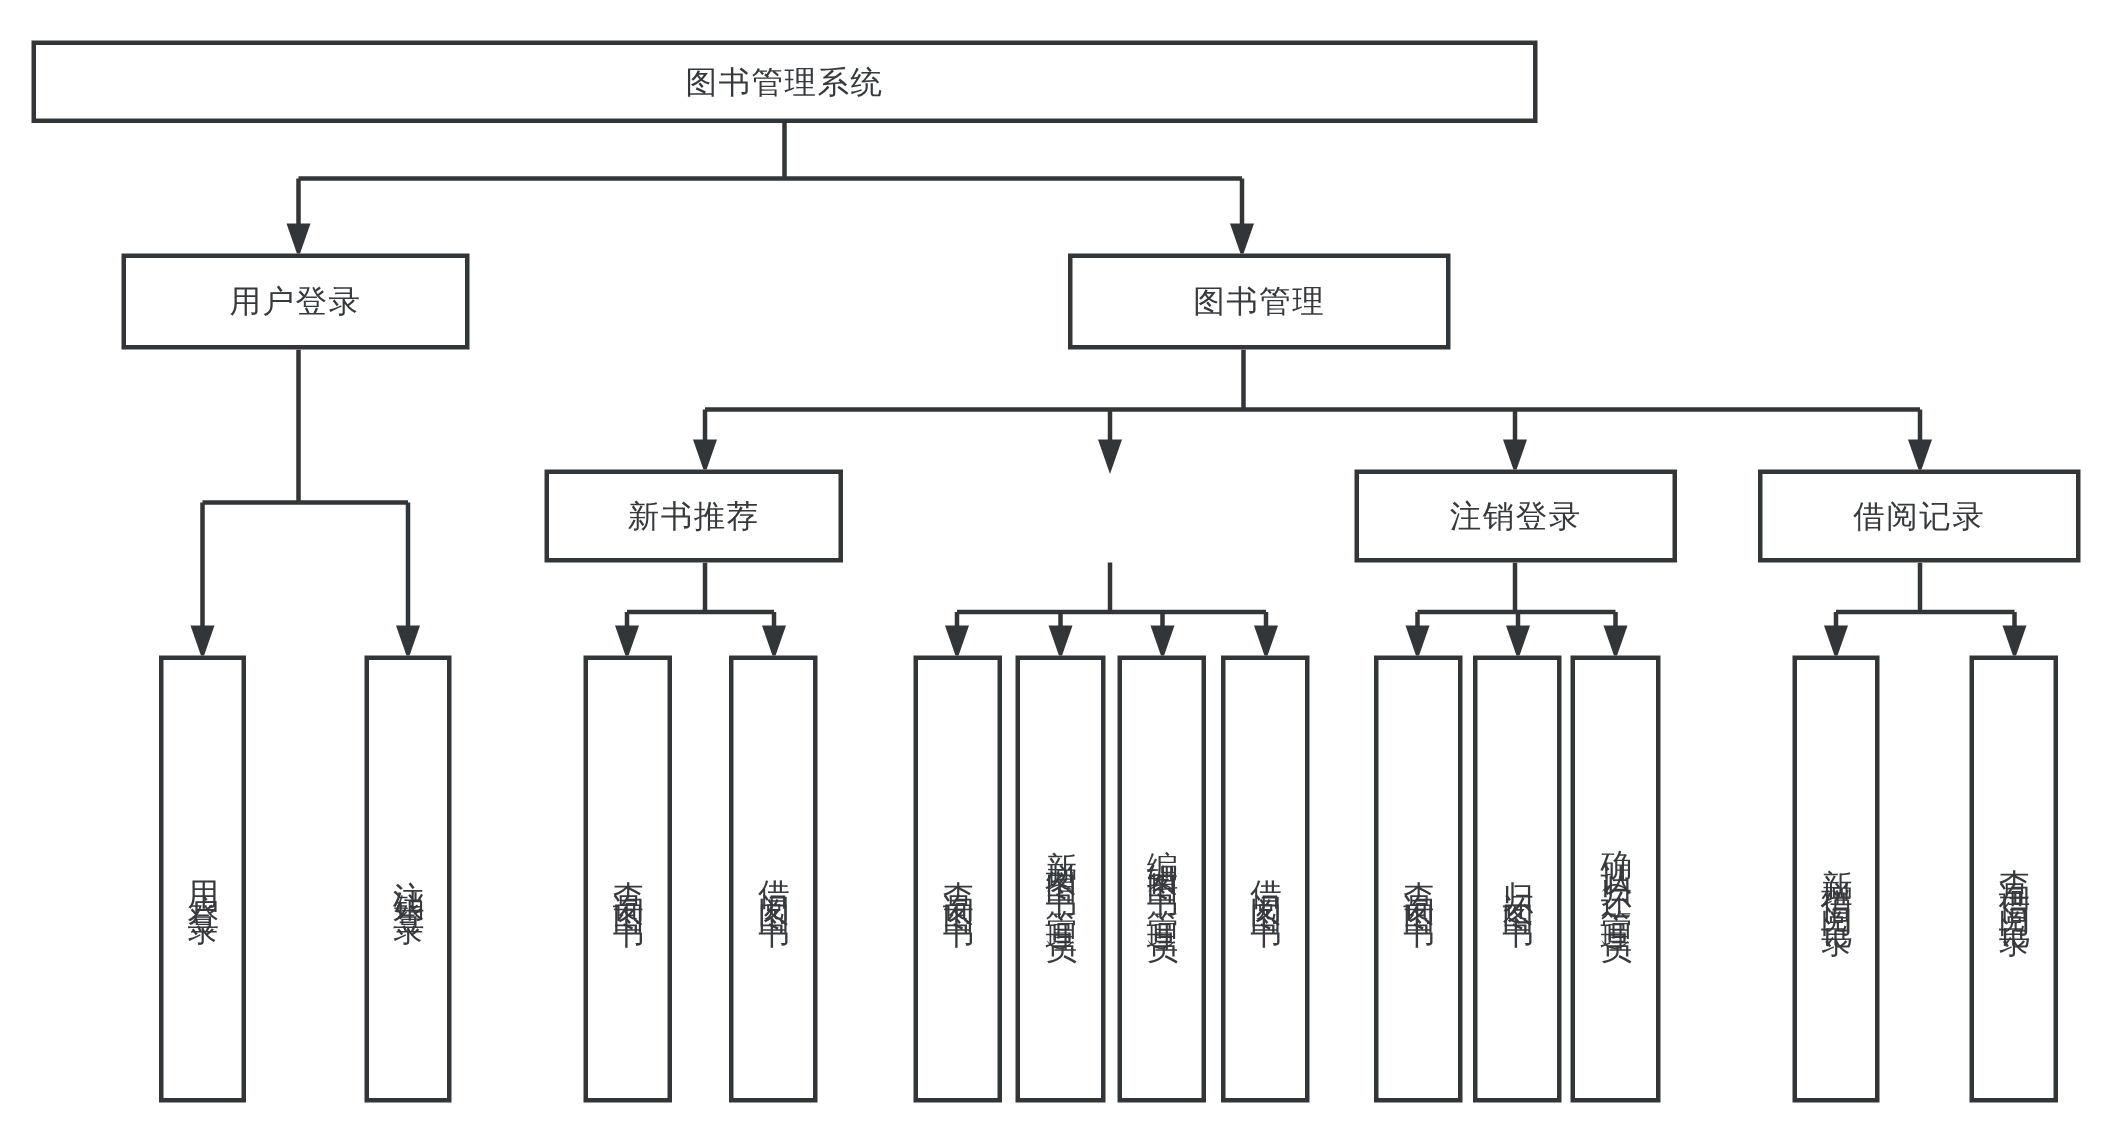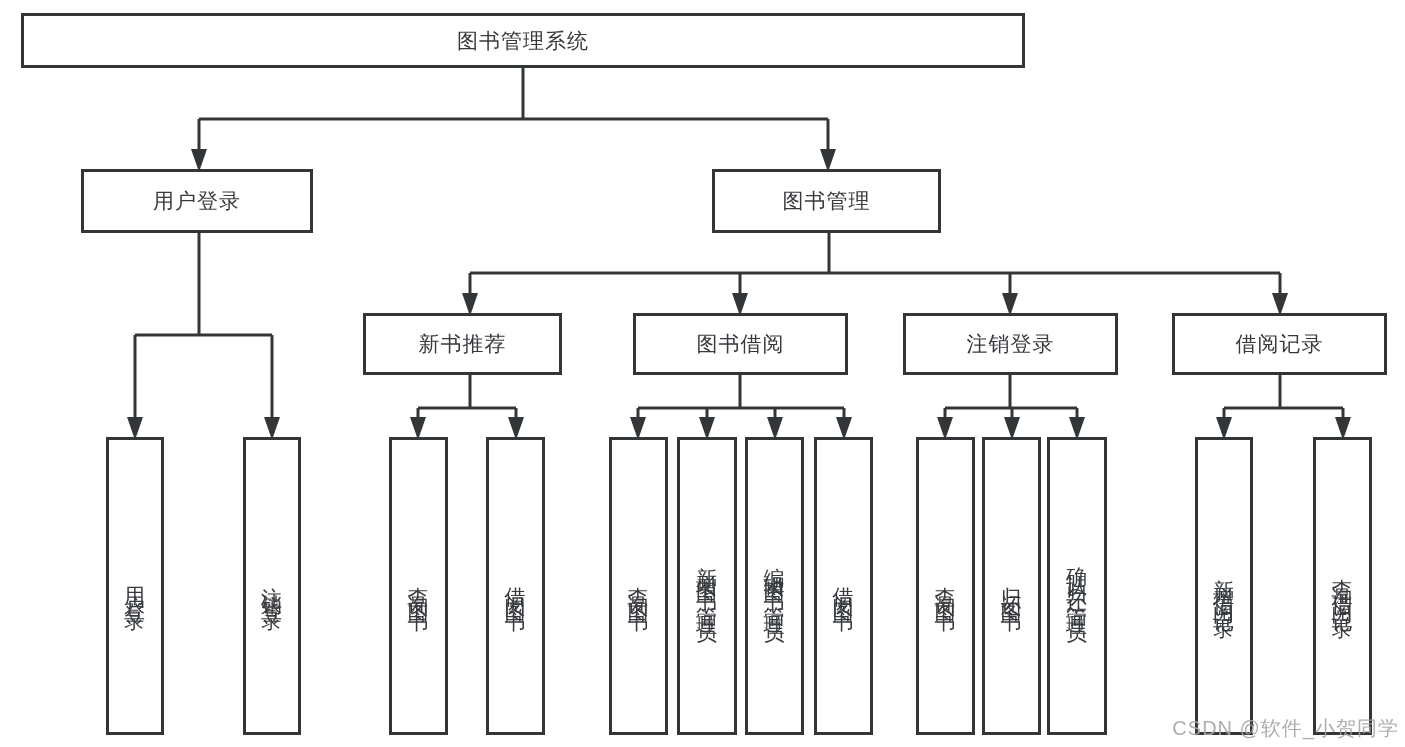--- a/index.html
+++ b/index.html
@@ -96,36 +96,33 @@
       <polygon points="767,417 783,417 775,440"></polygon>
       <polygon points="836,417 852,417 844,440"></polygon>
       <polygon points="937,417 953,417 945,440"></polygon>
       <polygon points="1004,417 1020,417 1012,440"></polygon>
       <polygon points="1069,417 1085,417 1077,440"></polygon>
       <polygon points="1216,417 1232,417 1224,440"></polygon>
       <polygon points="1335,417 1351,417 1343,440"></polygon>
     </g>
   </svg>
 
-  <div class="box h" style="left:21px;top:13px;width:1004px;height:55px">
+  <div class="box h" style="left:21px;top:27px;width:1004px;height:55px">
     <span>图书管理系统</span>
   </div>
 
   <div class="box h" style="left:81px;top:169px;width:232px;height:64px">
     <span>用户登录</span>
   </div>
-  <div class="box h" style="left:712px;top:169px;width:229px;height:64px">
+  <div class="box h" style="left:712px;top:169px;width:255px;height:64px">
     <span>图书管理</span>
   </div>
 
   <div class="box h" style="left:363px;top:313px;width:199px;height:62px">
     <span>新书推荐</span>
-  </div>
-  <div class="box h" style="left:633px;top:313px;width:215px;height:62px">
-    <span>图书借阅</span>
   </div>
   <div class="box h" style="left:903px;top:313px;width:215px;height:62px">
     <span>注销登录</span>
   </div>
   <div class="box h" style="left:1172px;top:313px;width:215px;height:62px">
     <span>借阅记录</span>
   </div>
 
   <div class="box v" style="left:106px;top:437px;width:58px;height:298px">
     <span class="vtext">用户登录</span>
@@ -164,15 +161,14 @@
     <span class="vtext">确认归还（管理员）</span>
   </div>
 
   <div class="box v" style="left:1195px;top:437px;width:58px;height:298px">
     <span class="vtext">新增借阅记录</span>
   </div>
   <div class="box v" style="left:1313px;top:437px;width:59px;height:298px">
     <span class="vtext">查询借阅记录</span>
   </div>
 
-  <div class="watermark">CSDN @软件_小贺同学</div>
 
 </div>
 
 </body></html>

